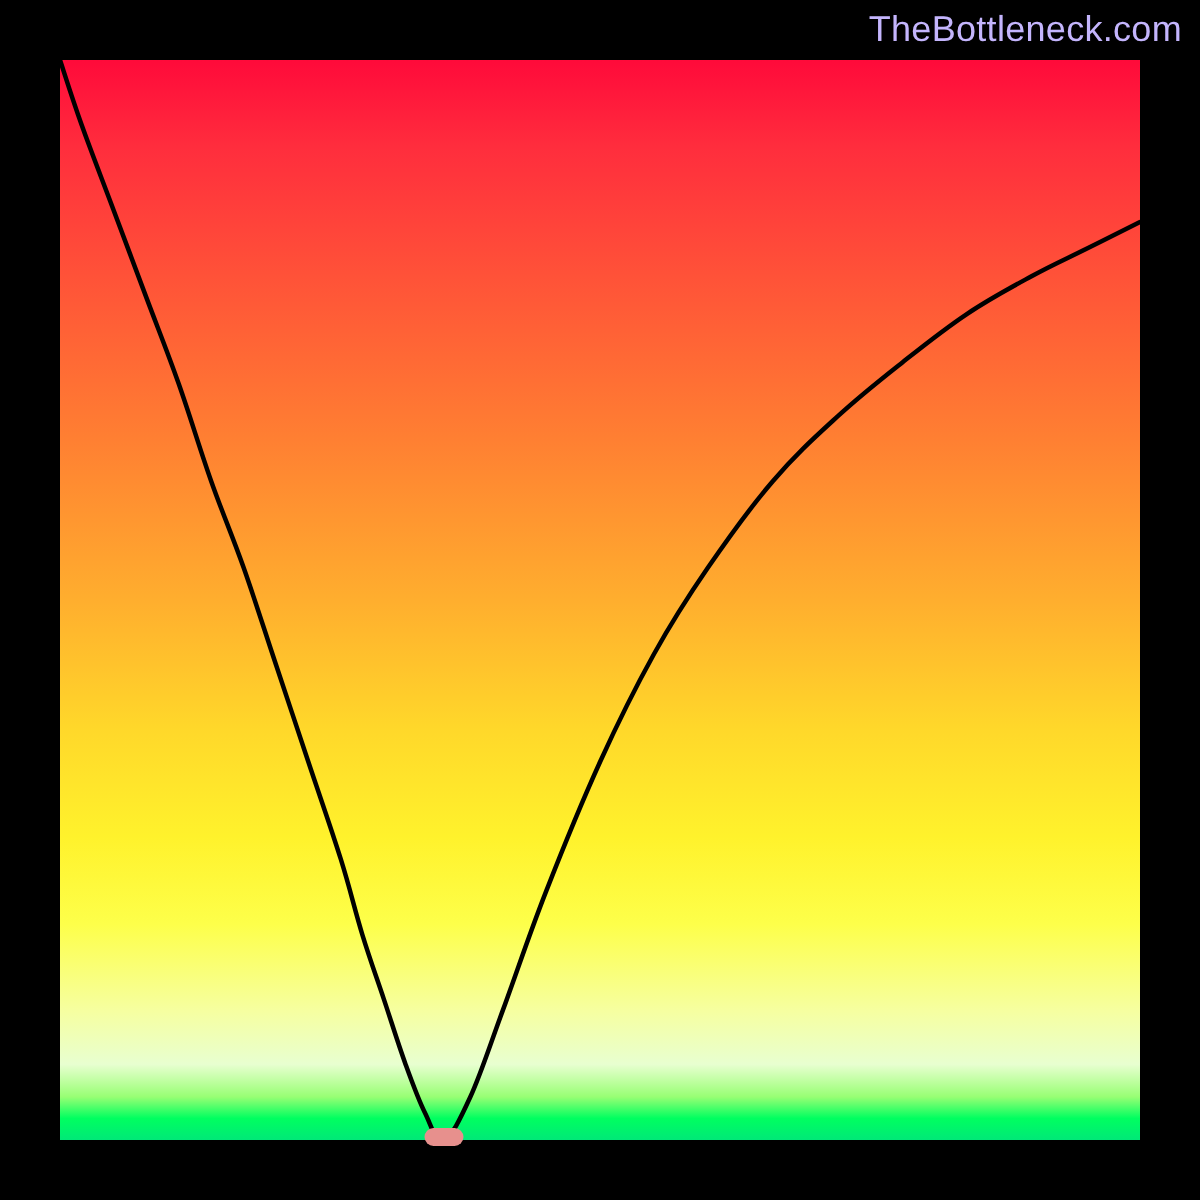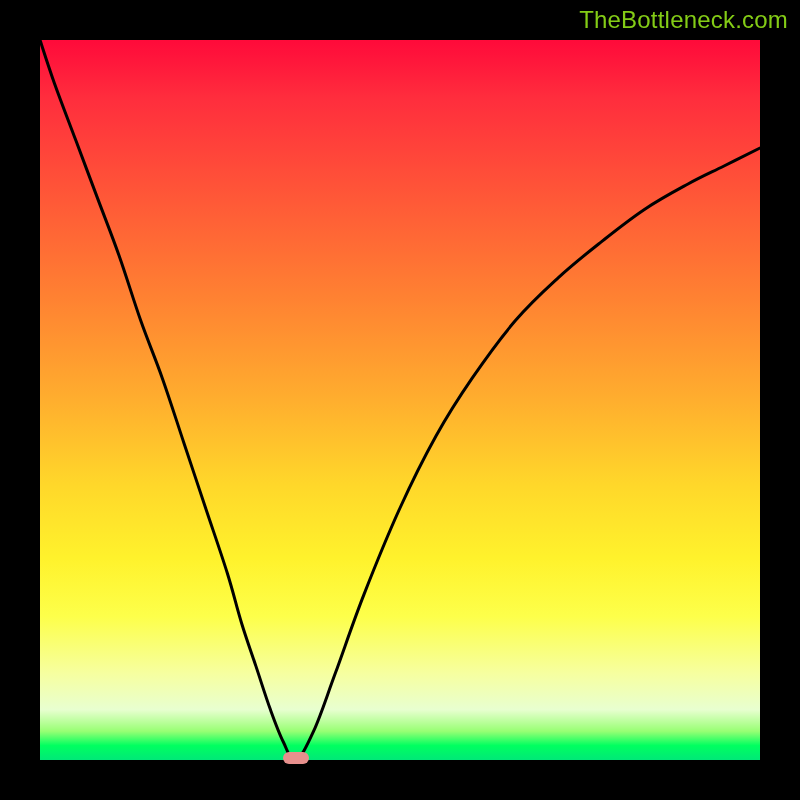--- a/index.html
+++ b/index.html
@@ -30,21 +30,21 @@
       #e8ffd0 93%,
       #98ff74 96%,
       #00ff60 98%,
       #00e878 100%
     );
   }
   .watermark {
     position: absolute;
     top: 6px;
     right: 12px;
-    color: #84cc16;
+    color: #c4b5fd;
     font-size: 24px;
     font-weight: 500;
     letter-spacing: 0.2px;
     z-index: 10;
     user-select: none;
   }
   svg.curve {
     position: absolute;
     left: 0;
     top: 0;

